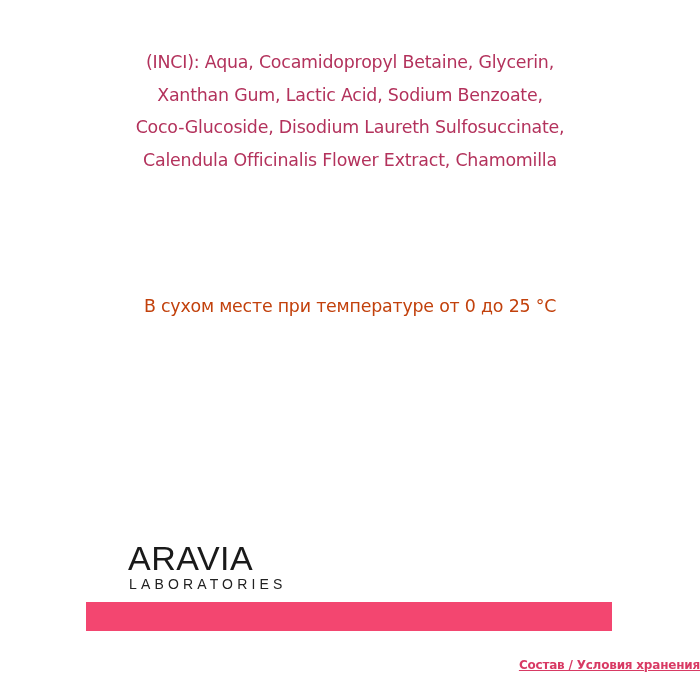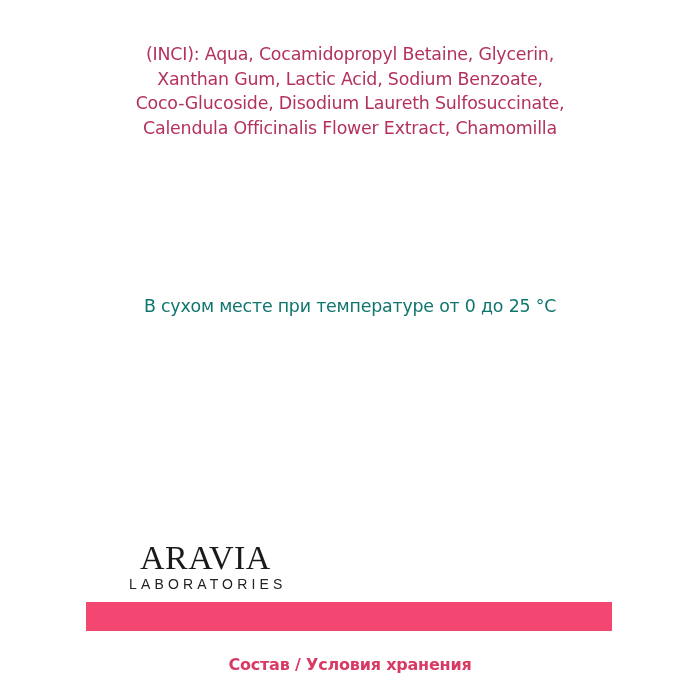--- a/index.html
+++ b/index.html
@@ -21,45 +21,46 @@
       width: 580px;
       text-align: center;
       color: #b3325c;
       font-size: 17.4px;
       line-height: 24.5px;
       letter-spacing: -0.2px;
     }
     .ingredients .line {
       display: block;
       white-space: nowrap;
+      margin-top: 8px;
     }
     .storage {
       position: absolute;
       left: 60px;
       top: 294px;
       width: 580px;
       text-align: center;
-      color: #0f766e;
+      color: #c2410c;
       font-size: 17.4px;
       line-height: 24px;
       letter-spacing: -0.2px;
       white-space: nowrap;
     }
     .logo {
       position: absolute;
       left: 128px;
       top: 538px;
       width: 140px;
       height: 56px;
     }
     .logo .brand {
       position: absolute;
-      left: 12px;
+      left: 0;
       top: 0;
-      font-family: Liberation Serif, serif;
+      font-family: Liberation Sans, sans-serif;
       font-size: 34px;
       line-height: 40px;
       color: #1a1a1a;
       letter-spacing: 0.5px;
       font-weight: normal;
     }
     .logo .sub {
       position: absolute;
       left: 1px;
       top: 41px;
@@ -75,27 +76,28 @@
       top: 602px;
       width: 526px;
       height: 29px;
       background: #f34670;
     }
     .footer-title {
       position: absolute;
       left: 0;
       top: 651px;
       width: 700px;
-      text-align: center;
+      text-align: right;
       color: #d83a64;
       font-family: "DejaVu Sans", sans-serif;
       font-weight: bold;
-      font-size: 16px;
+      font-size: 12px;
       line-height: 28px;
       letter-spacing: -0.2px;
+      text-decoration: underline;
     }
   </style>
 </head>
 <body>
 
 <div class="ingredients">
   <span class="line">(INCI): Aqua, Cocamidopropyl Betaine, Glycerin,</span>
   <span class="line">Xanthan Gum, Lactic Acid, Sodium Benzoate,</span>
   <span class="line">Coco-Glucoside, Disodium Laureth Sulfosuccinate,</span>
   <span class="line">Calendula Officinalis Flower Extract, Chamomilla</span>

